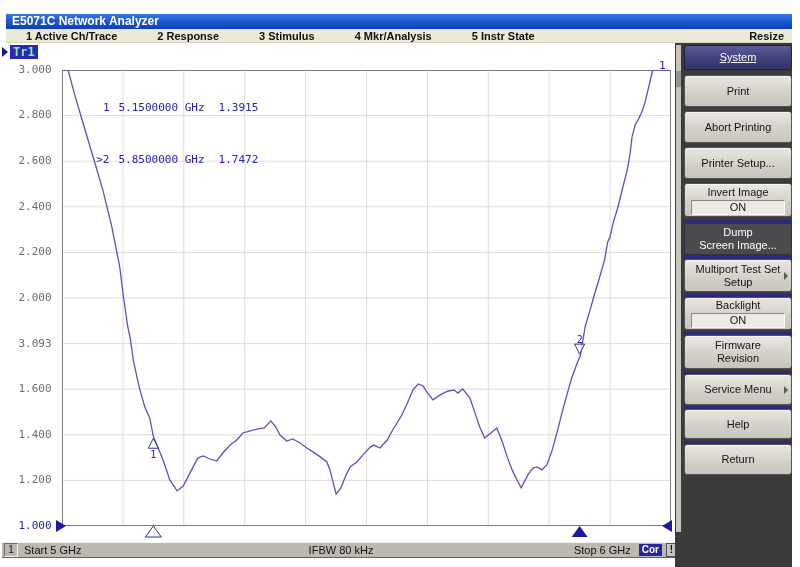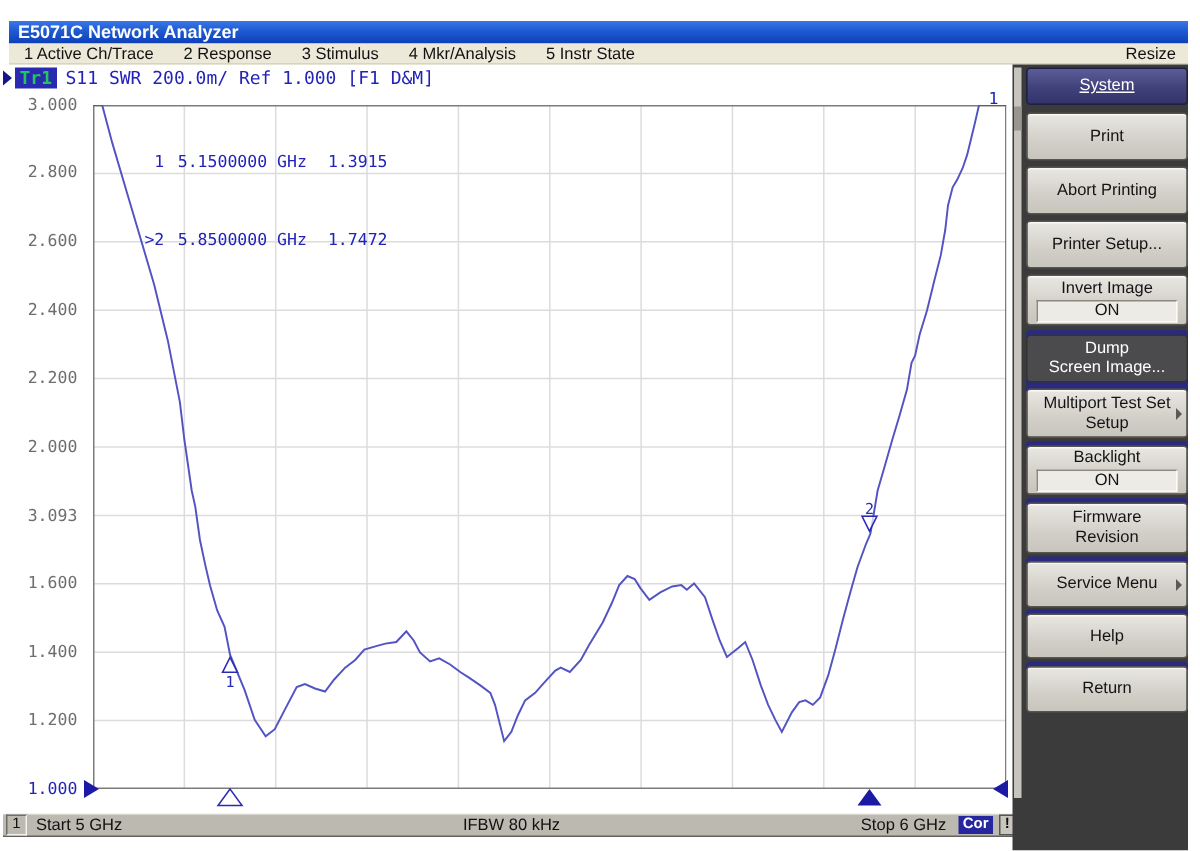--- a/index.html
+++ b/index.html
@@ -8,29 +8,29 @@
   .abs{position:absolute;}
 
   
   .titlebar{left:6px;top:14px;width:786px;height:15px;
     background:linear-gradient(180deg,#3a77e8 0%,#1e5ad0 45%,#0d3fb8 100%);
     color:#fff;font-size:12px;font-weight:bold;line-height:15px;padding-left:6px;
     box-sizing:border-box;}
   .menubar{left:6px;top:29px;width:786px;height:14px;background:#ece9d8;
     border-bottom:1px solid #d8d4c0;display:flex;align-items:center;
     font-size:11px;color:#111;box-sizing:border-box;}
-  .menubar .mi{padding:0 10px;white-space:nowrap;}
+  .menubar .mi{padding:0 20px;white-space:nowrap;font-weight:bold;}
   .menubar .resize{margin-left:auto;padding-right:8px;}
 
   
   .trace-header{left:2px;top:45px;height:14px;display:flex;align-items:center;
     font-family:"DejaVu Sans Mono",monospace;font-size:12px;color:#2323b8;white-space:pre;}
   .tr-arrow{width:0;height:0;border-left:6px solid #16168c;border-top:5px solid transparent;
     border-bottom:5px solid transparent;margin-right:2px;}
-  .tr-name{background:#2a2ab0;color:#22c55e;padding:0 3px;margin-right:6px;font-weight:bold;}
+  .tr-name{background:#2a2ab0;color:#86efac;padding:0 3px;margin-right:6px;font-weight:bold;}
 
   
   .plot-wrap{left:62px;top:70px;width:609px;height:456px;}
   .plot-wrap svg{display:block;}
   #grid line{stroke:#dcdcdc;stroke-width:1;}
   #trace-line{fill:none;stroke:#5353c4;stroke-width:1.3;}
   #trace-markers text{font-family:"DejaVu Sans Mono",monospace;font-size:10px;fill:#2a2ab8;}
   .ylabel{width:42px;left:14px;text-align:center;font-family:"DejaVu Sans Mono",monospace;
     font-size:11px;color:#6e6e6e;line-height:13px;}
   .ylabel.ref{color:#2323b8;}
@@ -92,21 +92,20 @@
   <span class="mi">2 Response</span>
   <span class="mi">3 Stimulus</span>
   <span class="mi">4 Mkr/Analysis</span>
   <span class="mi">5 Instr State</span>
   <span class="mi resize">Resize</span>
 </div>
 
 <div class="abs trace-header">
   <span class="tr-arrow"></span>
   <span class="tr-name">Tr1</span>
-  <span>S11 SWR 200.0m/ Ref 1.000 [F1 D&amp;M]</span>
 </div>
 
 <div class="abs plot-wrap">
   <svg id="plot-svg" width="609" height="456" viewBox="0 0 609 456">
     <g id="grid">
         <line x1="60.9" y1="0" x2="60.9" y2="456"></line>
         <line x1="121.8" y1="0" x2="121.8" y2="456"></line>
         <line x1="182.7" y1="0" x2="182.7" y2="456"></line>
         <line x1="243.6" y1="0" x2="243.6" y2="456"></line>
         <line x1="304.5" y1="0" x2="304.5" y2="456"></line>

